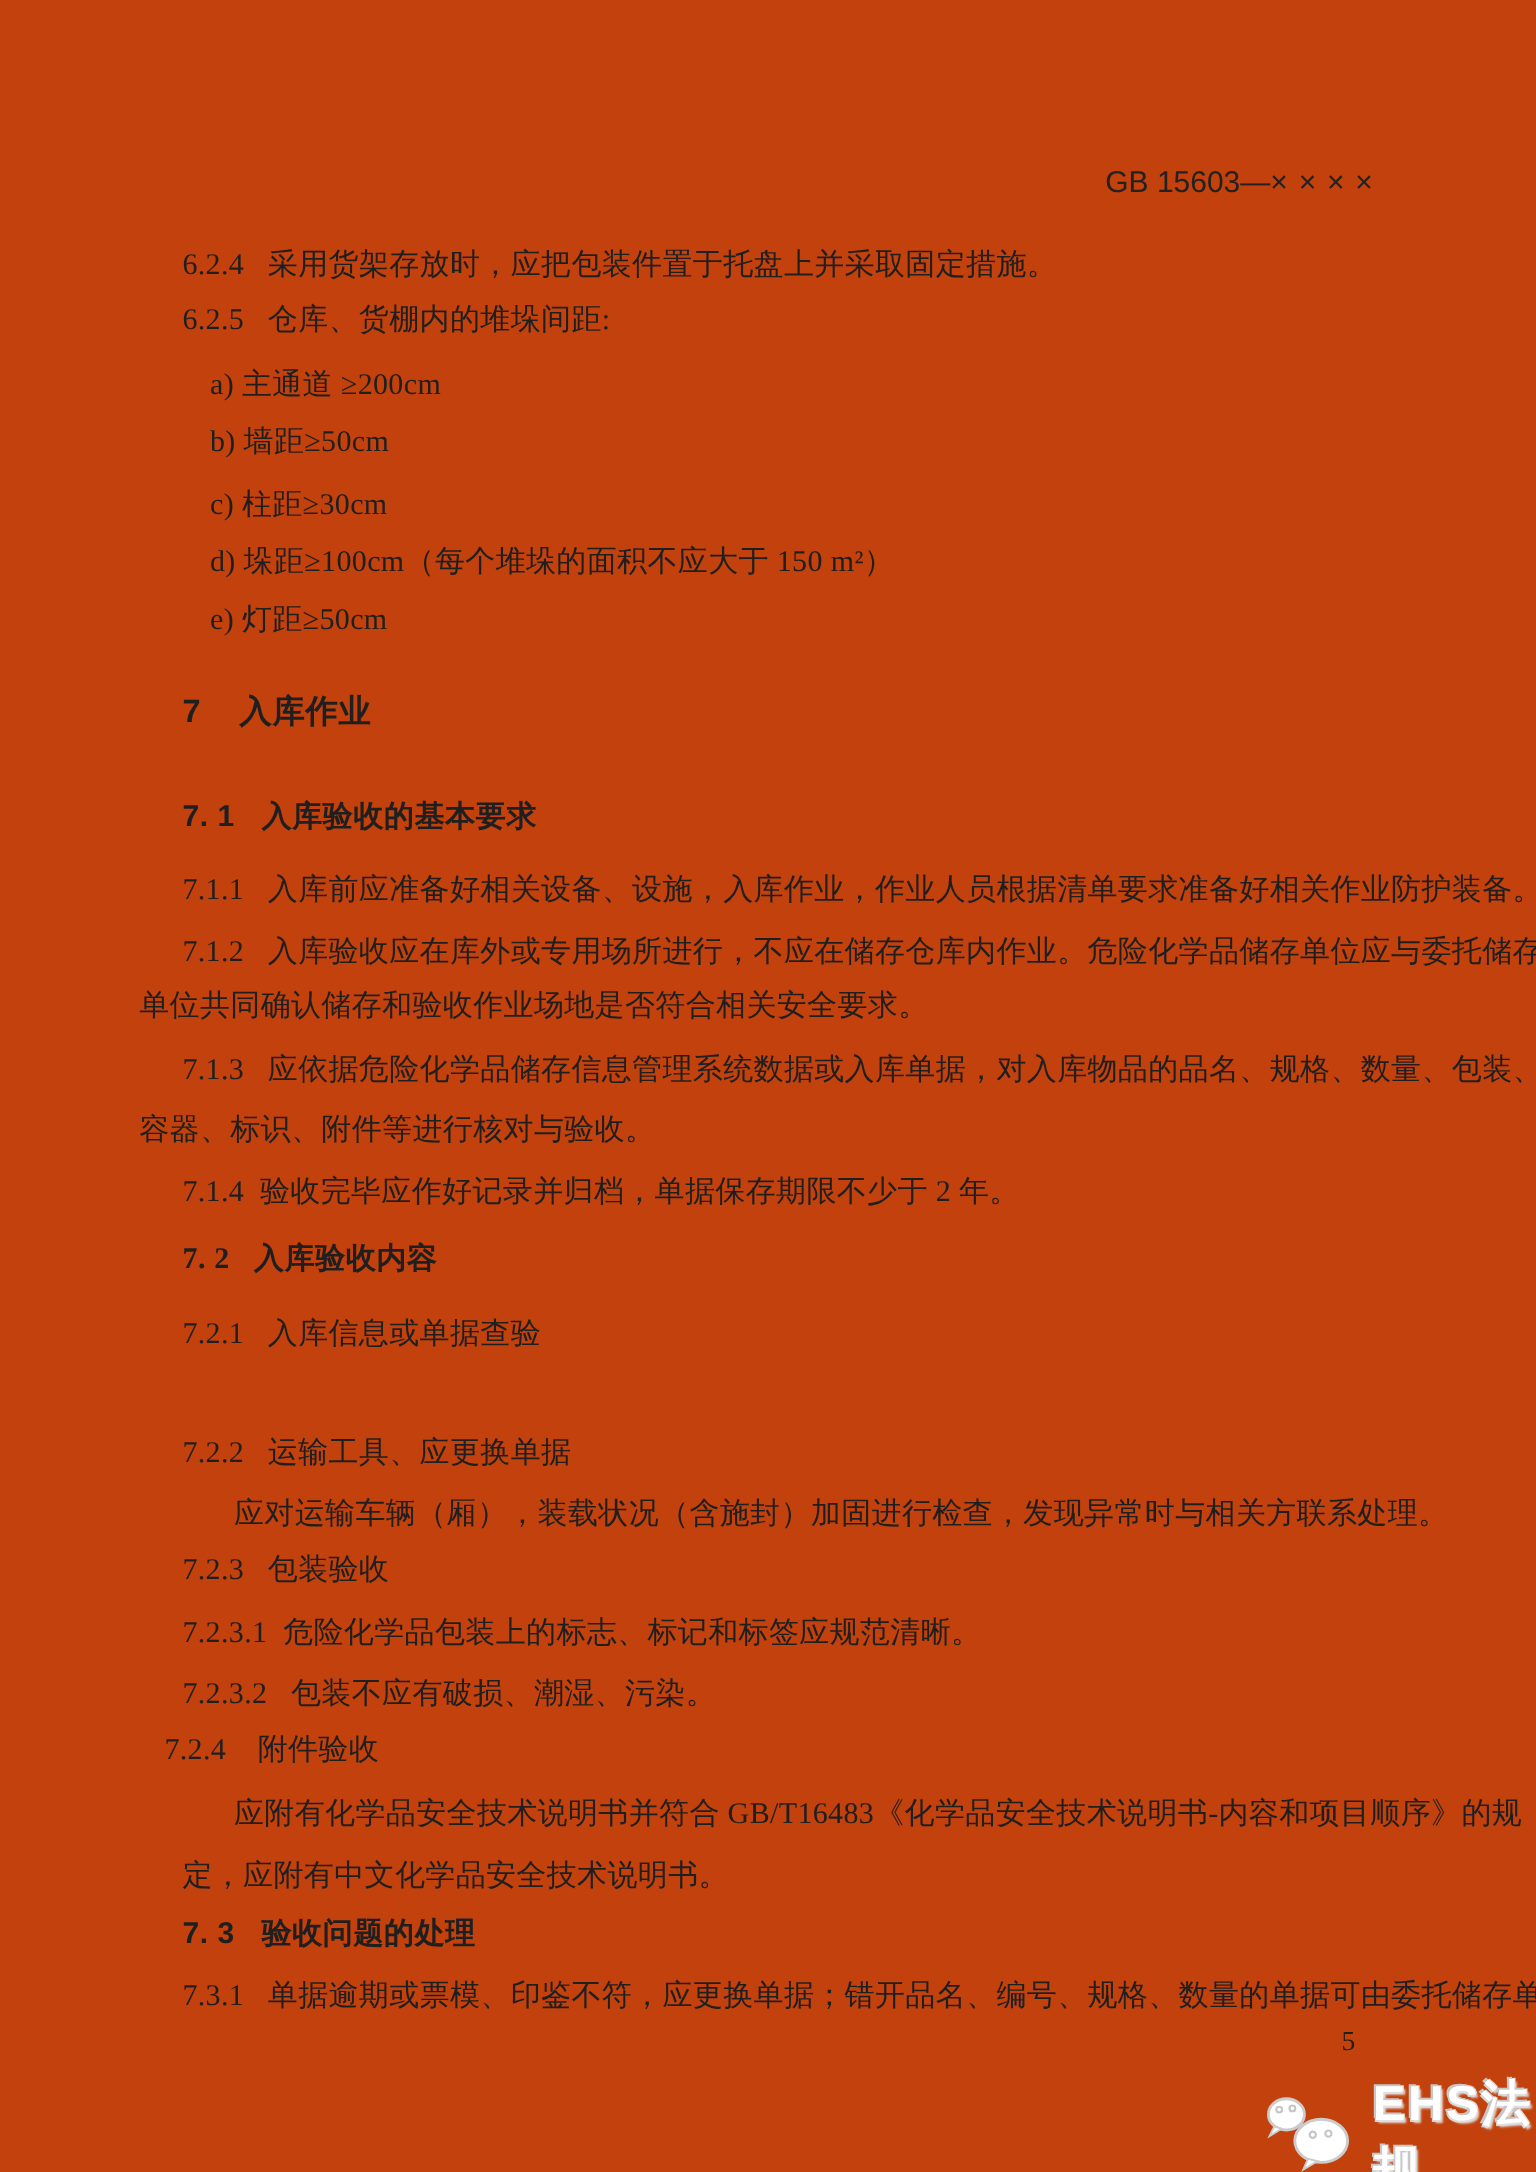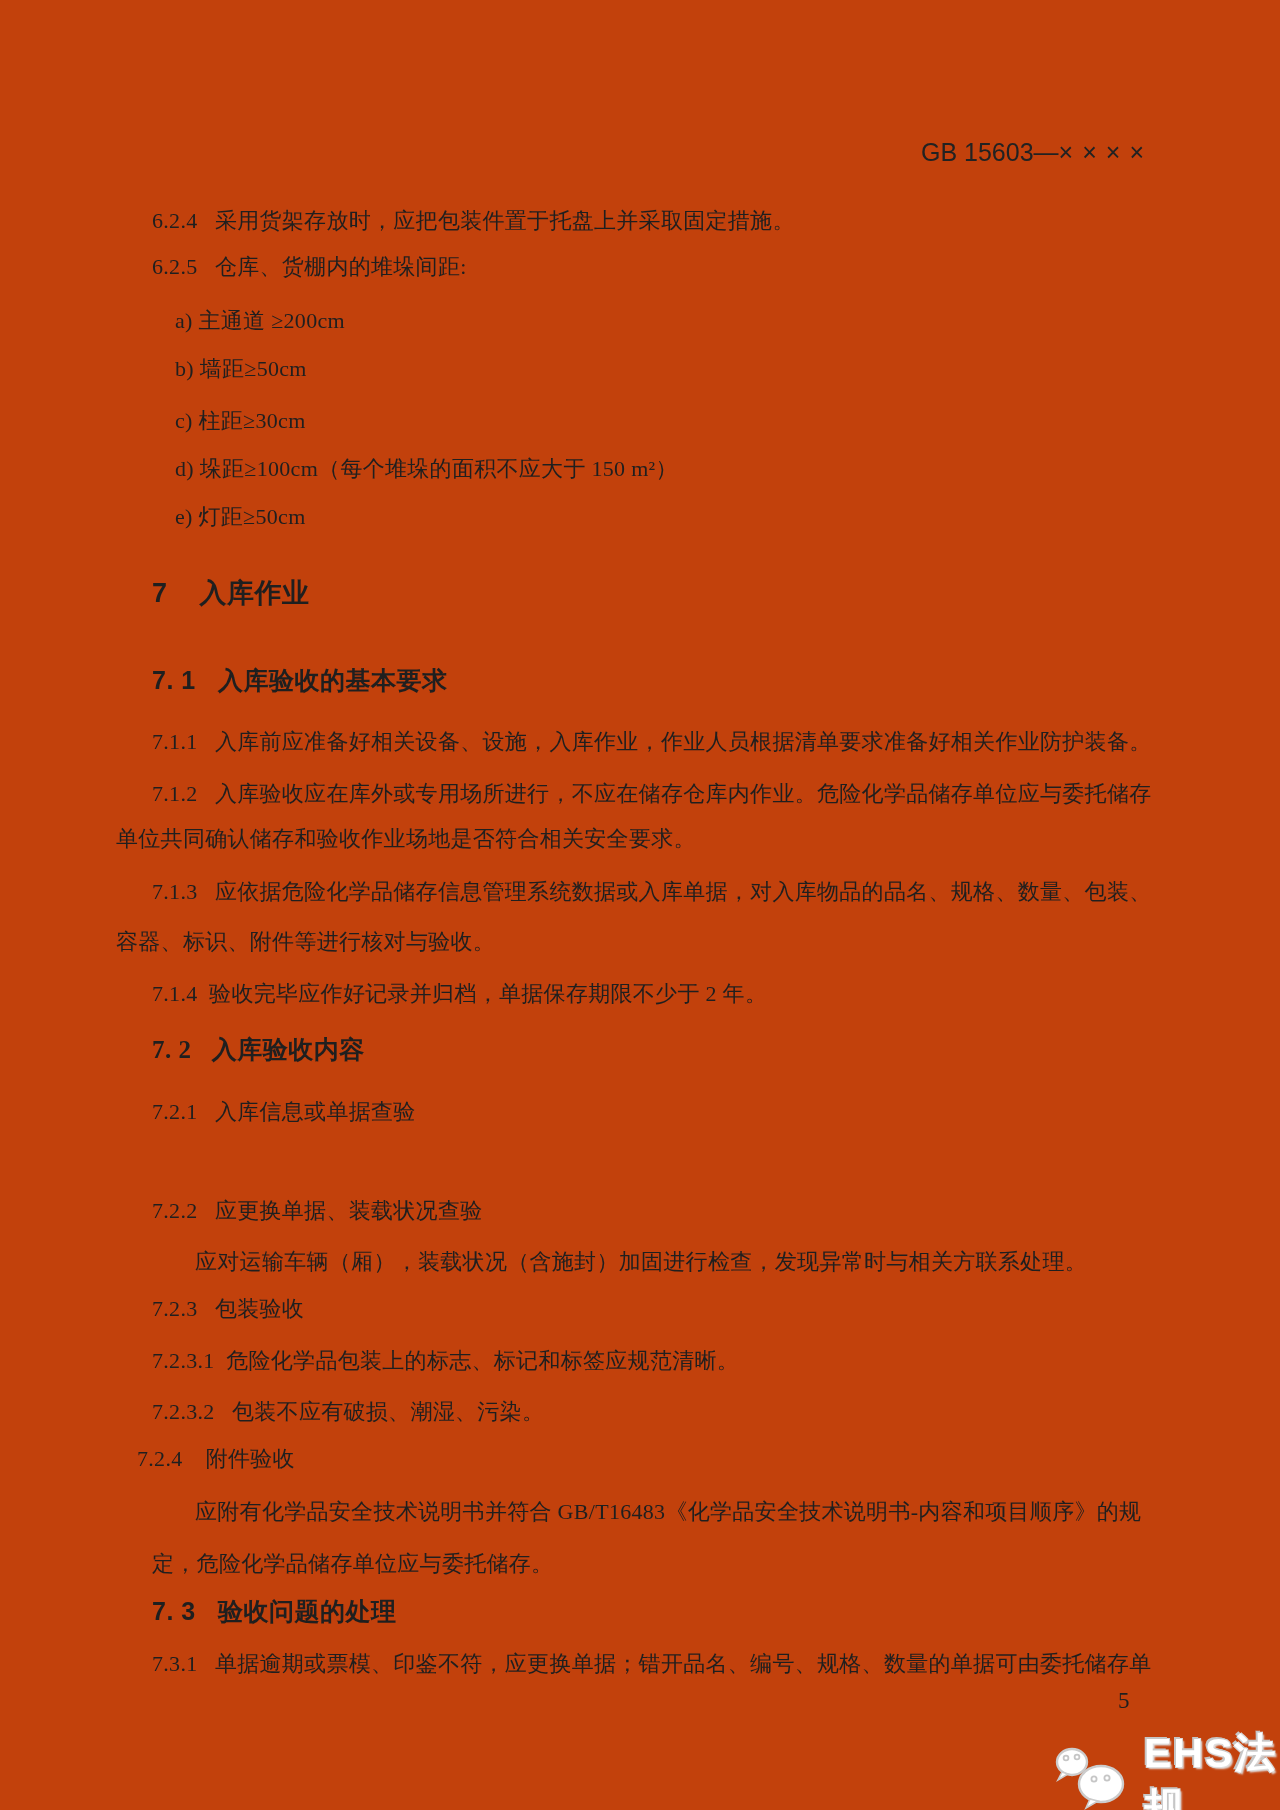--- a/index.html
+++ b/index.html
@@ -1,18 +1,18 @@
 <!DOCTYPE html>
 <html><head>
 <meta charset="utf-8">
 <style>
   html,body{margin:0;padding:0;background:#ffffff;}
   .page{position:relative;width:1280px;height:1810px;background:#c2410c;overflow:hidden;
         font-family:"Liberation Serif","DejaVu Serif",serif;color:#1f1f1f;}
-  .ln{position:absolute;white-space:pre;font-size:22px;line-height:30px;letter-spacing:.3px;}
+  .ln{position:absolute;white-space:pre;font-size:25px;line-height:30px;letter-spacing:.3px;}
   .hdr{position:absolute;top:138px;right:127px;font-family:"Liberation Sans","DejaVu Sans",sans-serif;
        font-size:25px;color:#222;white-space:pre;}
   .hdr .xx{letter-spacing:9px;}
   .h1{font-family:"Liberation Sans","DejaVu Sans",sans-serif;font-weight:bold;font-size:27px;letter-spacing:.5px;}
   .h2{font-family:"Liberation Sans","DejaVu Sans",sans-serif;font-weight:bold;font-size:25px;letter-spacing:.5px;}
   .pagenum{position:absolute;top:1688px;left:1118px;font-size:23px;}
   .watermark{position:absolute;top:1726px;left:1052px;display:flex;align-items:center;gap:6px;}
   .wm-text{font-family:"Liberation Sans","DejaVu Sans",sans-serif;font-weight:bold;font-size:41px;
            color:#ffffff;letter-spacing:2px;
            text-shadow:-2px -2px 0 #c6c6c6,2px 2px 2px #e0e0e0,-1px 1px 0 #d4d4d4,1px -1px 0 #d9d9d9;}
@@ -38,28 +38,28 @@
   <div class="ln" style="top:727px;left:152px;">7.1.1   入库前应准备好相关设备、设施，入库作业，作业人员根据清单要求准备好相关作业防护装备。</div>
   <div class="ln" style="top:779px;left:152px;">7.1.2   入库验收应在库外或专用场所进行，不应在储存仓库内作业。危险化学品储存单位应与委托储存</div>
   <div class="ln" style="top:824px;left:116px;">单位共同确认储存和验收作业场地是否符合相关安全要求。</div>
   <div class="ln" style="top:877px;left:152px;">7.1.3   应依据危险化学品储存信息管理系统数据或入库单据，对入库物品的品名、规格、数量、包装、</div>
   <div class="ln" style="top:927px;left:116px;">容器、标识、附件等进行核对与验收。</div>
   <div class="ln" style="top:979px;left:152px;">7.1.4  验收完毕应作好记录并归档，单据保存期限不少于 2 年。</div>
 
   <div class="ln h2" style="top:1035px;left:152px;font-family:Liberation Serif, serif;">7. 2   入库验收内容</div>
 
   <div class="ln" style="top:1097px;left:152px;">7.2.1   入库信息或单据查验</div>
-  <div class="ln" style="top:1196px;left:152px;">7.2.2   应更换单据、装载状况查验</div>
+  <div class="ln" style="top:1196px;left:152px;">7.2.2   运输工具、应更换单据</div>
   <div class="ln" style="top:1247px;left:195px;">应对运输车辆（厢），装载状况（含施封）加固进行检查，发现异常时与相关方联系处理。</div>
   <div class="ln" style="top:1294px;left:152px;">7.2.3   包装验收</div>
   <div class="ln" style="top:1346px;left:152px;">7.2.3.1  危险化学品包装上的标志、标记和标签应规范清晰。</div>
   <div class="ln" style="top:1397px;left:152px;">7.2.3.2   包装不应有破损、潮湿、污染。</div>
   <div class="ln" style="top:1444px;left:137px;">7.2.4    附件验收</div>
   <div class="ln" style="top:1497px;left:195px;">应附有化学品安全技术说明书并符合 GB/T16483《化学品安全技术说明书-内容和项目顺序》的规</div>
-  <div class="ln" style="top:1549px;left:152px;">定，危险化学品储存单位应与委托储存。</div>
+  <div class="ln" style="top:1549px;left:152px;">定，应附有中文化学品安全技术说明书。</div>
 
   <div class="ln h2" style="top:1596px;left:152px;">7. 3   验收问题的处理</div>
 
   <div class="ln" style="top:1649px;left:152px;">7.3.1   单据逾期或票模、印鉴不符，应更换单据；错开品名、编号、规格、数量的单据可由委托储存单</div>
 
   <div class="pagenum">5</div>
 
   <div class="watermark">
     <span>
       <svg width="86" height="70" viewBox="0 0 86 70">

